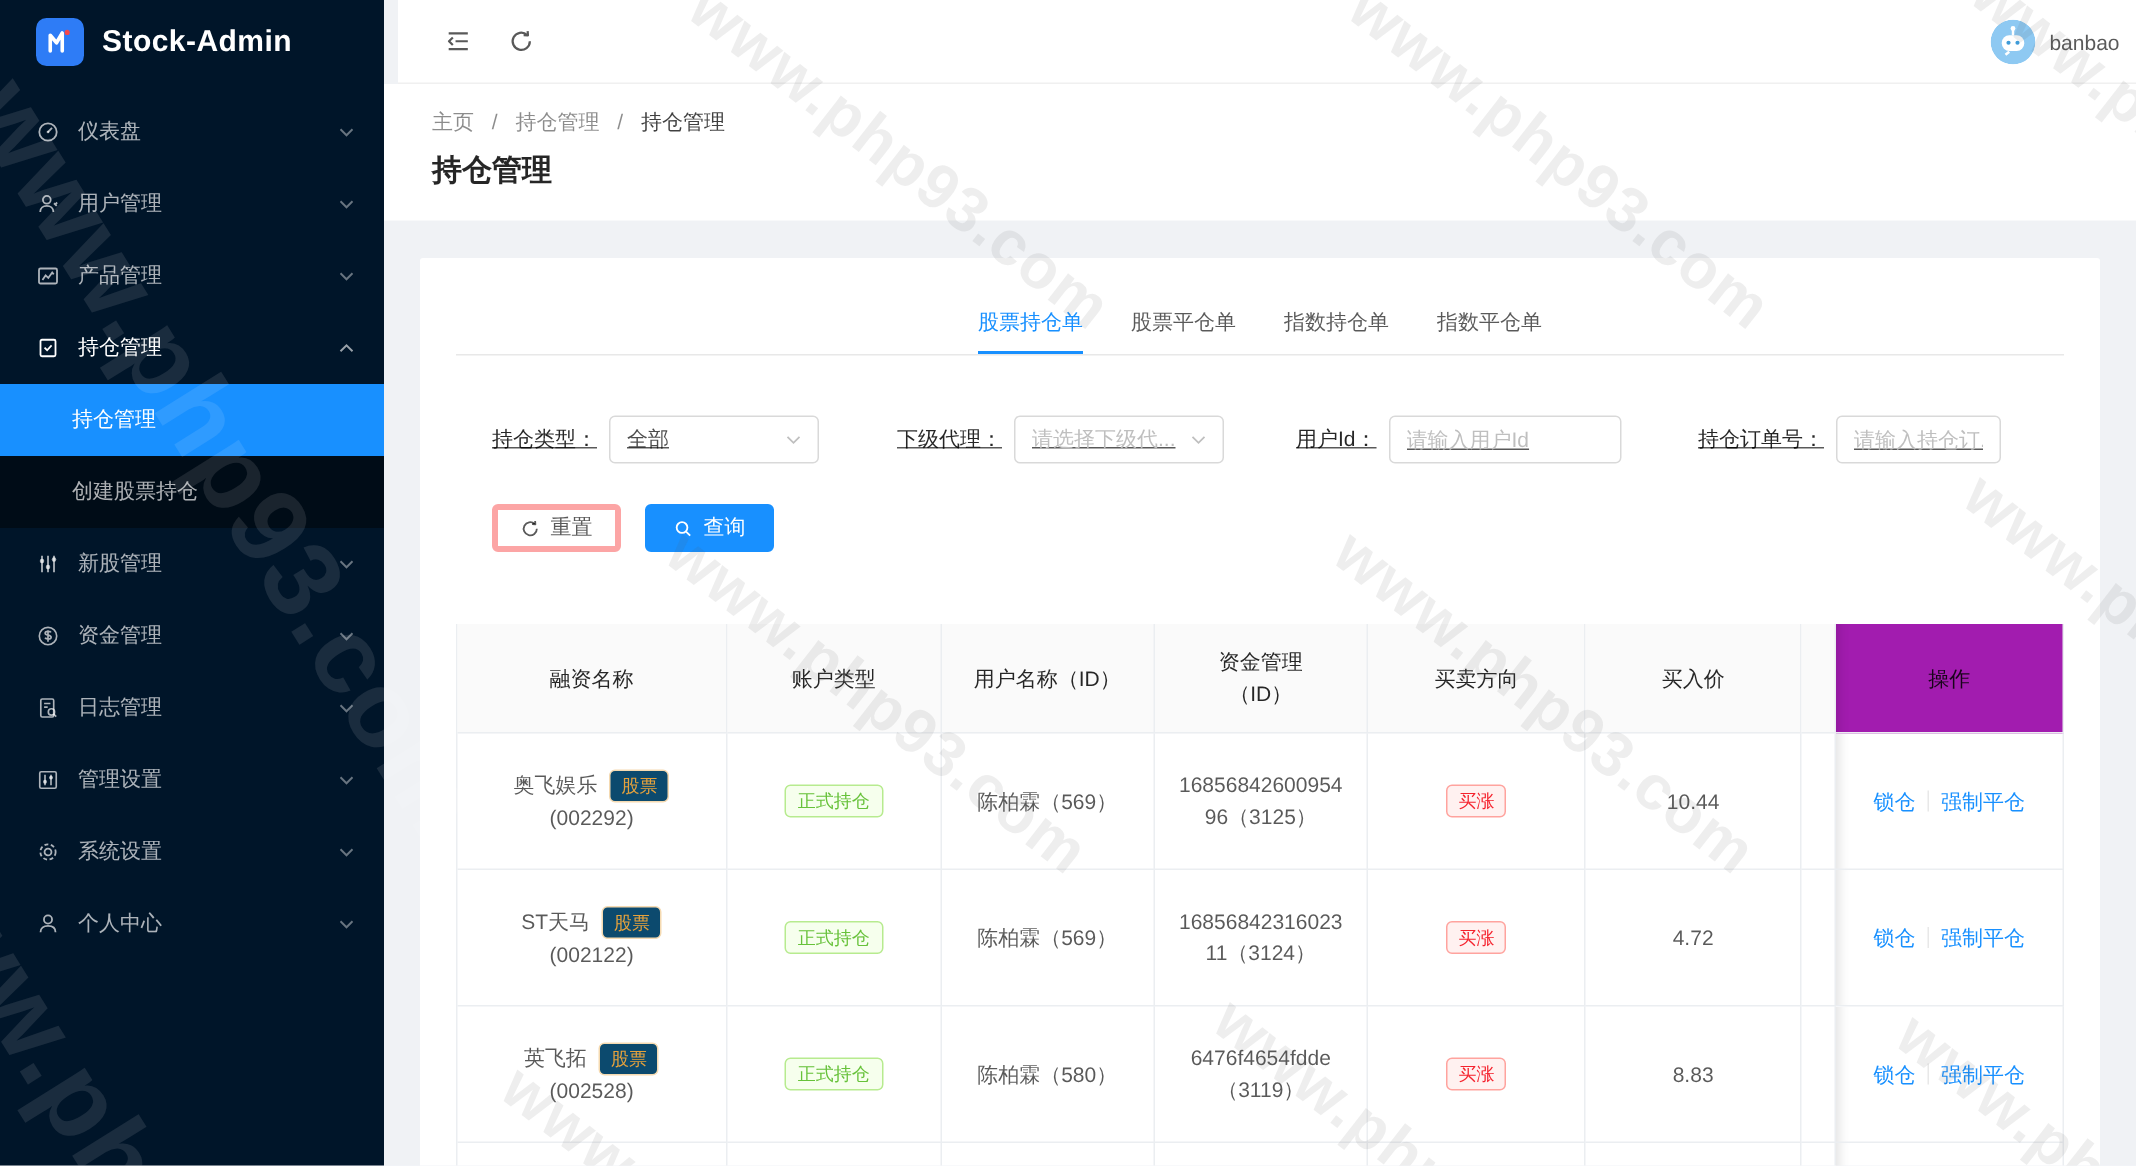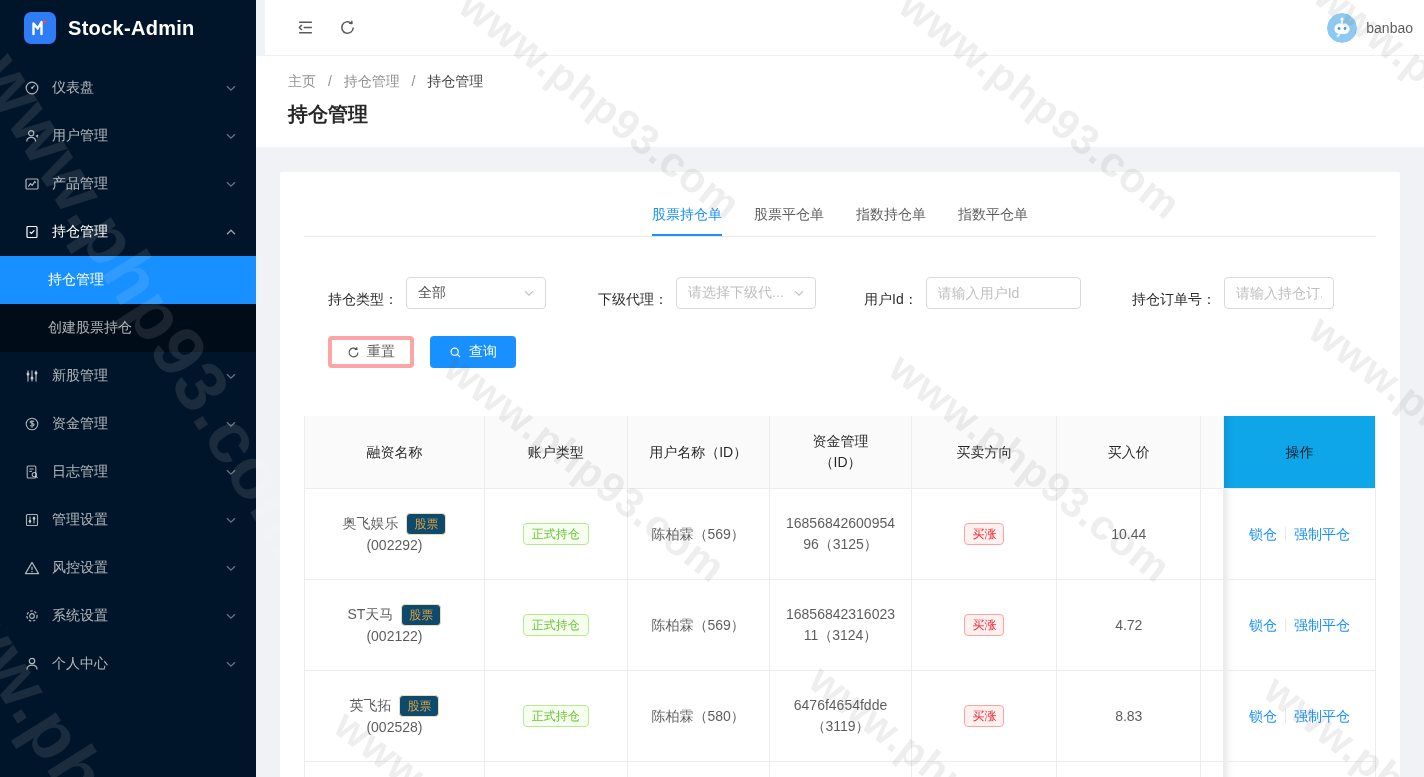--- a/index.html
+++ b/index.html
@@ -47,21 +47,21 @@
   .main { position:absolute; left:256px; top:148px; width:1168px; height:629px;
     background:#f0f2f5; overflow:hidden; z-index:1; }
   .card { margin:24px; background:#fff; border-radius:2px; height:820px; }
 
   .tabs { display:flex; justify-content:center; gap:32px; margin:0 24px; padding-top:22px;
     border-bottom:1px solid #e8e8e8; }
   .tab { padding:12px 0 12px; font-size:14px; color:rgba(0,0,0,0.65); cursor:pointer; }
   .tab.active { color:#1890ff; border-bottom:2px solid #1890ff; padding-bottom:10px; }
 
   .filters { display:flex; align-items:center; margin:40px 24px 0 48px; }
-  .fg { display:flex; align-items:flex-end; }
+  .fg { display:flex; align-items:center;text-decoration:underline; }
   .fg1 { width:270px; } .fg2 { width:266px; } .fg3 { width:268px; } .fg4 { flex:1; }
   .flabel { color:rgba(0,0,0,0.85); font-weight:500; white-space:nowrap; margin-right:8px; }
   .select, .tinput { height:32px; border:1px solid #d9d9d9; border-radius:4px; background:#fff;
     display:flex; align-items:center; padding:0 11px; font-size:14px; }
   .select { cursor:pointer; justify-content:space-between; }
   .select .sval { color:rgba(0,0,0,0.70); }
   .select .sph { color:#bfbfbf; overflow:hidden; white-space:nowrap; }
   .select .schev { width:10px; height:7px; color:#bfbfbf; flex:0 0 10px; margin-left:6px; }
   .w140 { width:140px; } .w155 { width:155px; } .w110 { width:110px; }
   input.tinput { outline:none; color:rgba(0,0,0,0.70); }
@@ -79,21 +79,21 @@
   .tcell { border-right:1px solid #ebeef1; border-bottom:1px solid #ebeef1;
     display:flex; flex-direction:column; align-items:center; justify-content:center;
     text-align:center; padding:10px 16px; font-size:14px; color:rgba(0,0,0,0.65);
     word-break:break-all; line-height:21px; }
   .thead .tcell { background:#fafafa; color:rgba(0,0,0,0.85); font-weight:500;
     height:73px; white-space:pre-line; }
   .tbody .tcell { height:91px; }
   .c1{width:180px;} .c2{width:143px;} .c3{width:142px;} .c4{width:143px;}
   .c5{width:145px;} .c6{width:144px;} .c7{width:23px; padding:0;}
   .c8{width:152px; box-shadow:inset 10px 0 8px -8px rgba(0,0,0,0.12);}
-  .thead .c8 { background:#0ea5e9; }
+  .thead .c8 { background:#a21caf; }
   .tag { display:inline-block; height:22px; line-height:20px; padding:0 7px; font-size:12px;
     border-radius:4px; border:1px solid; white-space:nowrap; }
   .tag-stock { color:#e6a23c; background:#0c4a6e; border-color:#f5dab1; margin-left:8px; }
   .tag-green { color:#67c23a; background:#f6ffed; border-color:#b7eb8f; padding:0 8px; }
   .tag-red   { color:#f5222d; background:#fff1f0; border-color:#ffa39e; }
   .nameline { display:flex; align-items:center; justify-content:center; }
   .alink { color:#1890ff; cursor:pointer; white-space:nowrap; }
   .adivider { display:inline-block; width:1px; height:14px; background:#e8e8e8; margin:0 8px; vertical-align:middle; }
 
   
@@ -251,35 +251,20 @@
           </svg>
         </span>
       <span class="mlabel">管理设置</span>
       <span class="chev">
           <svg viewBox="0 0 10 7" fill="none" stroke="currentColor" stroke-width="1.3">
             <path d="M1 1.2 5 5.2 9 1.2"></path>
           </svg>
         </span>
     </div>
 
-    <div class="mitem">
-      <span class="micon">
-          <svg viewBox="0 0 16 16" fill="none" stroke="currentColor" stroke-width="1.2">
-            <path d="M8 2.4 14.6 13.6H1.4z" stroke-linejoin="round"></path>
-            <path d="M8 6.7v3.2"></path>
-            <circle cx="8" cy="11.7" r=".8" fill="currentColor" stroke="none"></circle>
-          </svg>
-        </span>
-      <span class="mlabel">风控设置</span>
-      <span class="chev">
-          <svg viewBox="0 0 10 7" fill="none" stroke="currentColor" stroke-width="1.3">
-            <path d="M1 1.2 5 5.2 9 1.2"></path>
-          </svg>
-        </span>
-    </div>
 
     <div class="mitem">
       <span class="micon">
           <svg viewBox="0 0 16 16" fill="none" stroke="currentColor" stroke-width="1.2">
             <circle cx="8" cy="8" r="2.3"></circle>
             <circle cx="8" cy="8" r="5.1" stroke-dasharray="2.6 1.7"></circle>
           </svg>
         </span>
       <span class="mlabel">系统设置</span>
       <span class="chev">

